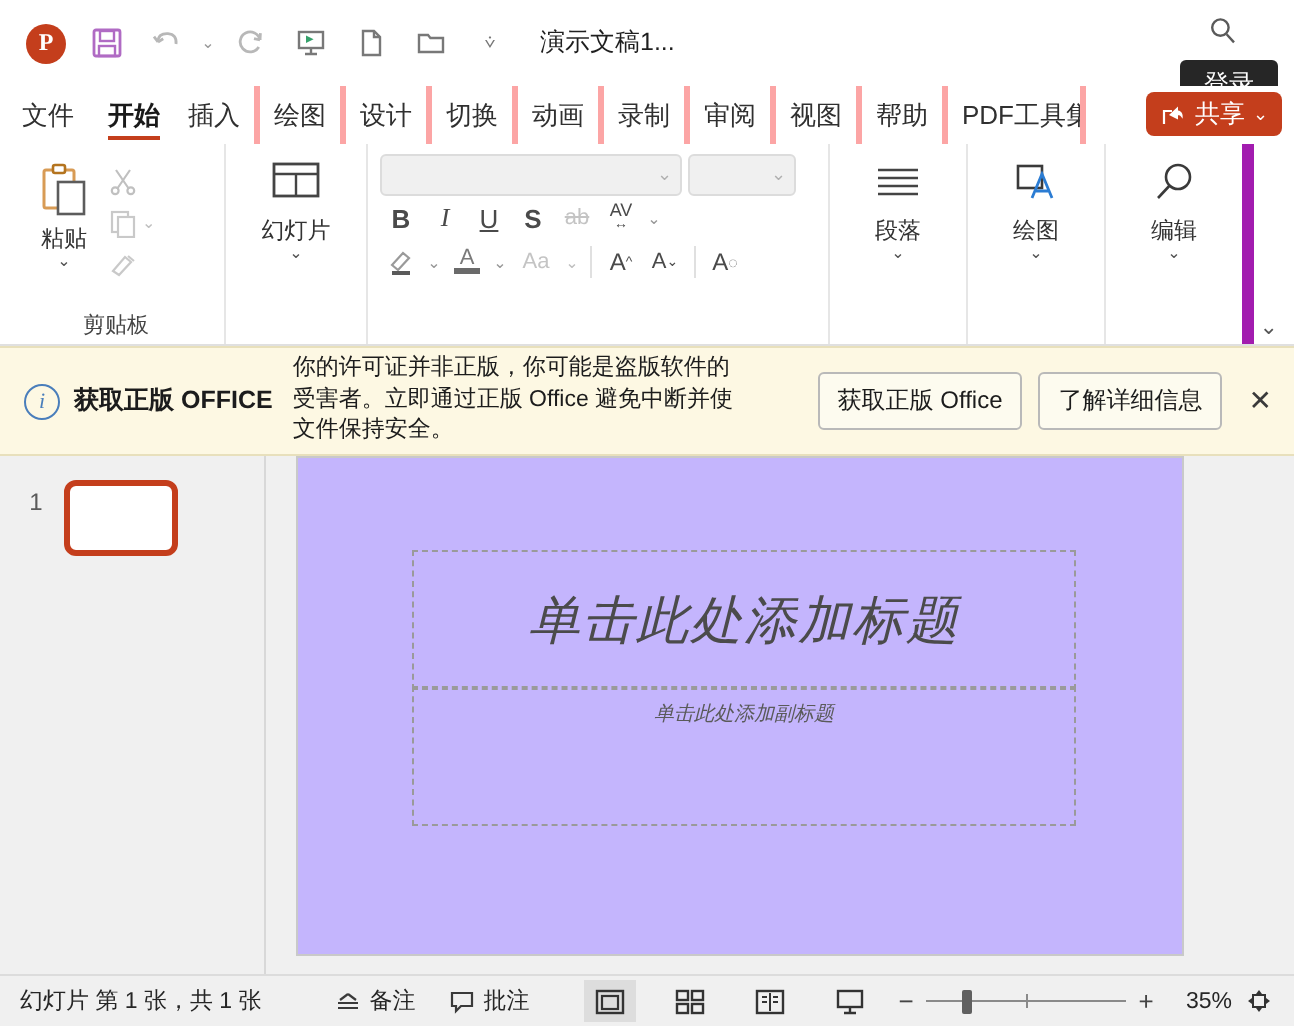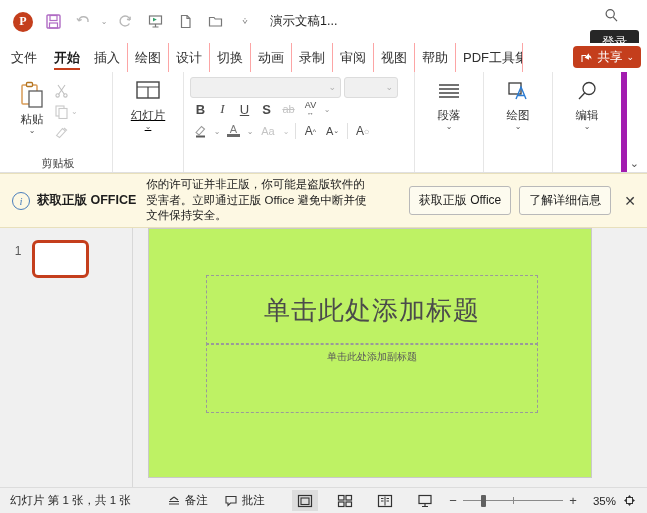--- a/index.html
+++ b/index.html
@@ -84,21 +84,21 @@
     padding-left: 4px;
   }
   .tab {
     font-size: 13px;
     color: #303030;
     padding: 0 7px;
     display: flex;
     align-items: center;
     position: relative;
     white-space: nowrap;
-    border-right: 1px solid #fca5a5;
+    border-right: 3px solid #fca5a5;
   }
   .tab:first-child { border-right: none; padding-right:10px;}
   .tab.no-sep { border-right: none; }
   .tab.active {
     font-weight: bold;
     color: #1a1a1a;
   }
   .tab.active::after {
     content: "";
     position: absolute;
@@ -290,22 +290,23 @@
     background: #f0f0f0;
     display: flex;
     align-items: flex-start;
     justify-content: center;
     padding-top: 2px;
   }
   .slide {
     position: absolute;
     left: 15px; top: 0px;
     width: 442px; height: 248px;
-    background: #bef264;
+    background: #c4b5fd;
     border: 1px solid #c9c9c9;
+    font-style: italic;
   }
   .ph-title {
     position: absolute;
     left: 57px; top: 46px;
     width: 330px; height: 68px;
     border: 1px dashed #9a9a9a;
     display: flex; align-items: center; justify-content: center;
   }
   .ph-title span {
     font-size: 26px;
@@ -517,21 +518,21 @@
                   <path d="M2.5 10.5 L8.5 3.5 L11.5 6 L5.5 12.5 Z" fill="none" stroke="#c9c9c9" stroke-width="1.1"></path>
                   <path d="M10 3 L13 5.5" stroke="#c9c9c9" stroke-width="1.1"></path>
                 </svg>
             </span>
           </div>
         </div>
       </div>
       <div class="rgroup-label">剪贴板</div>
     </div>
 
-    <div class="rgroup" style="width:58px;text-decoration:underline;">
+    <div class="rgroup" style="width:58px;">
       <div class="rgroup-body" style="justify-content:center;">
         <div class="bigbtn">
           <span class="glyph">
             <svg width="30" height="26" viewBox="0 0 30 26">
                 <rect x="4" y="2" width="22" height="16" fill="none" stroke="#444" stroke-width="1.4"></rect>
                 <path d="M4 7 H26 M15 7 V18" stroke="#444" stroke-width="1.2"></path>
               </svg>
           </span>
           <span>幻灯片</span>
           <span class="caret">⌄</span>

